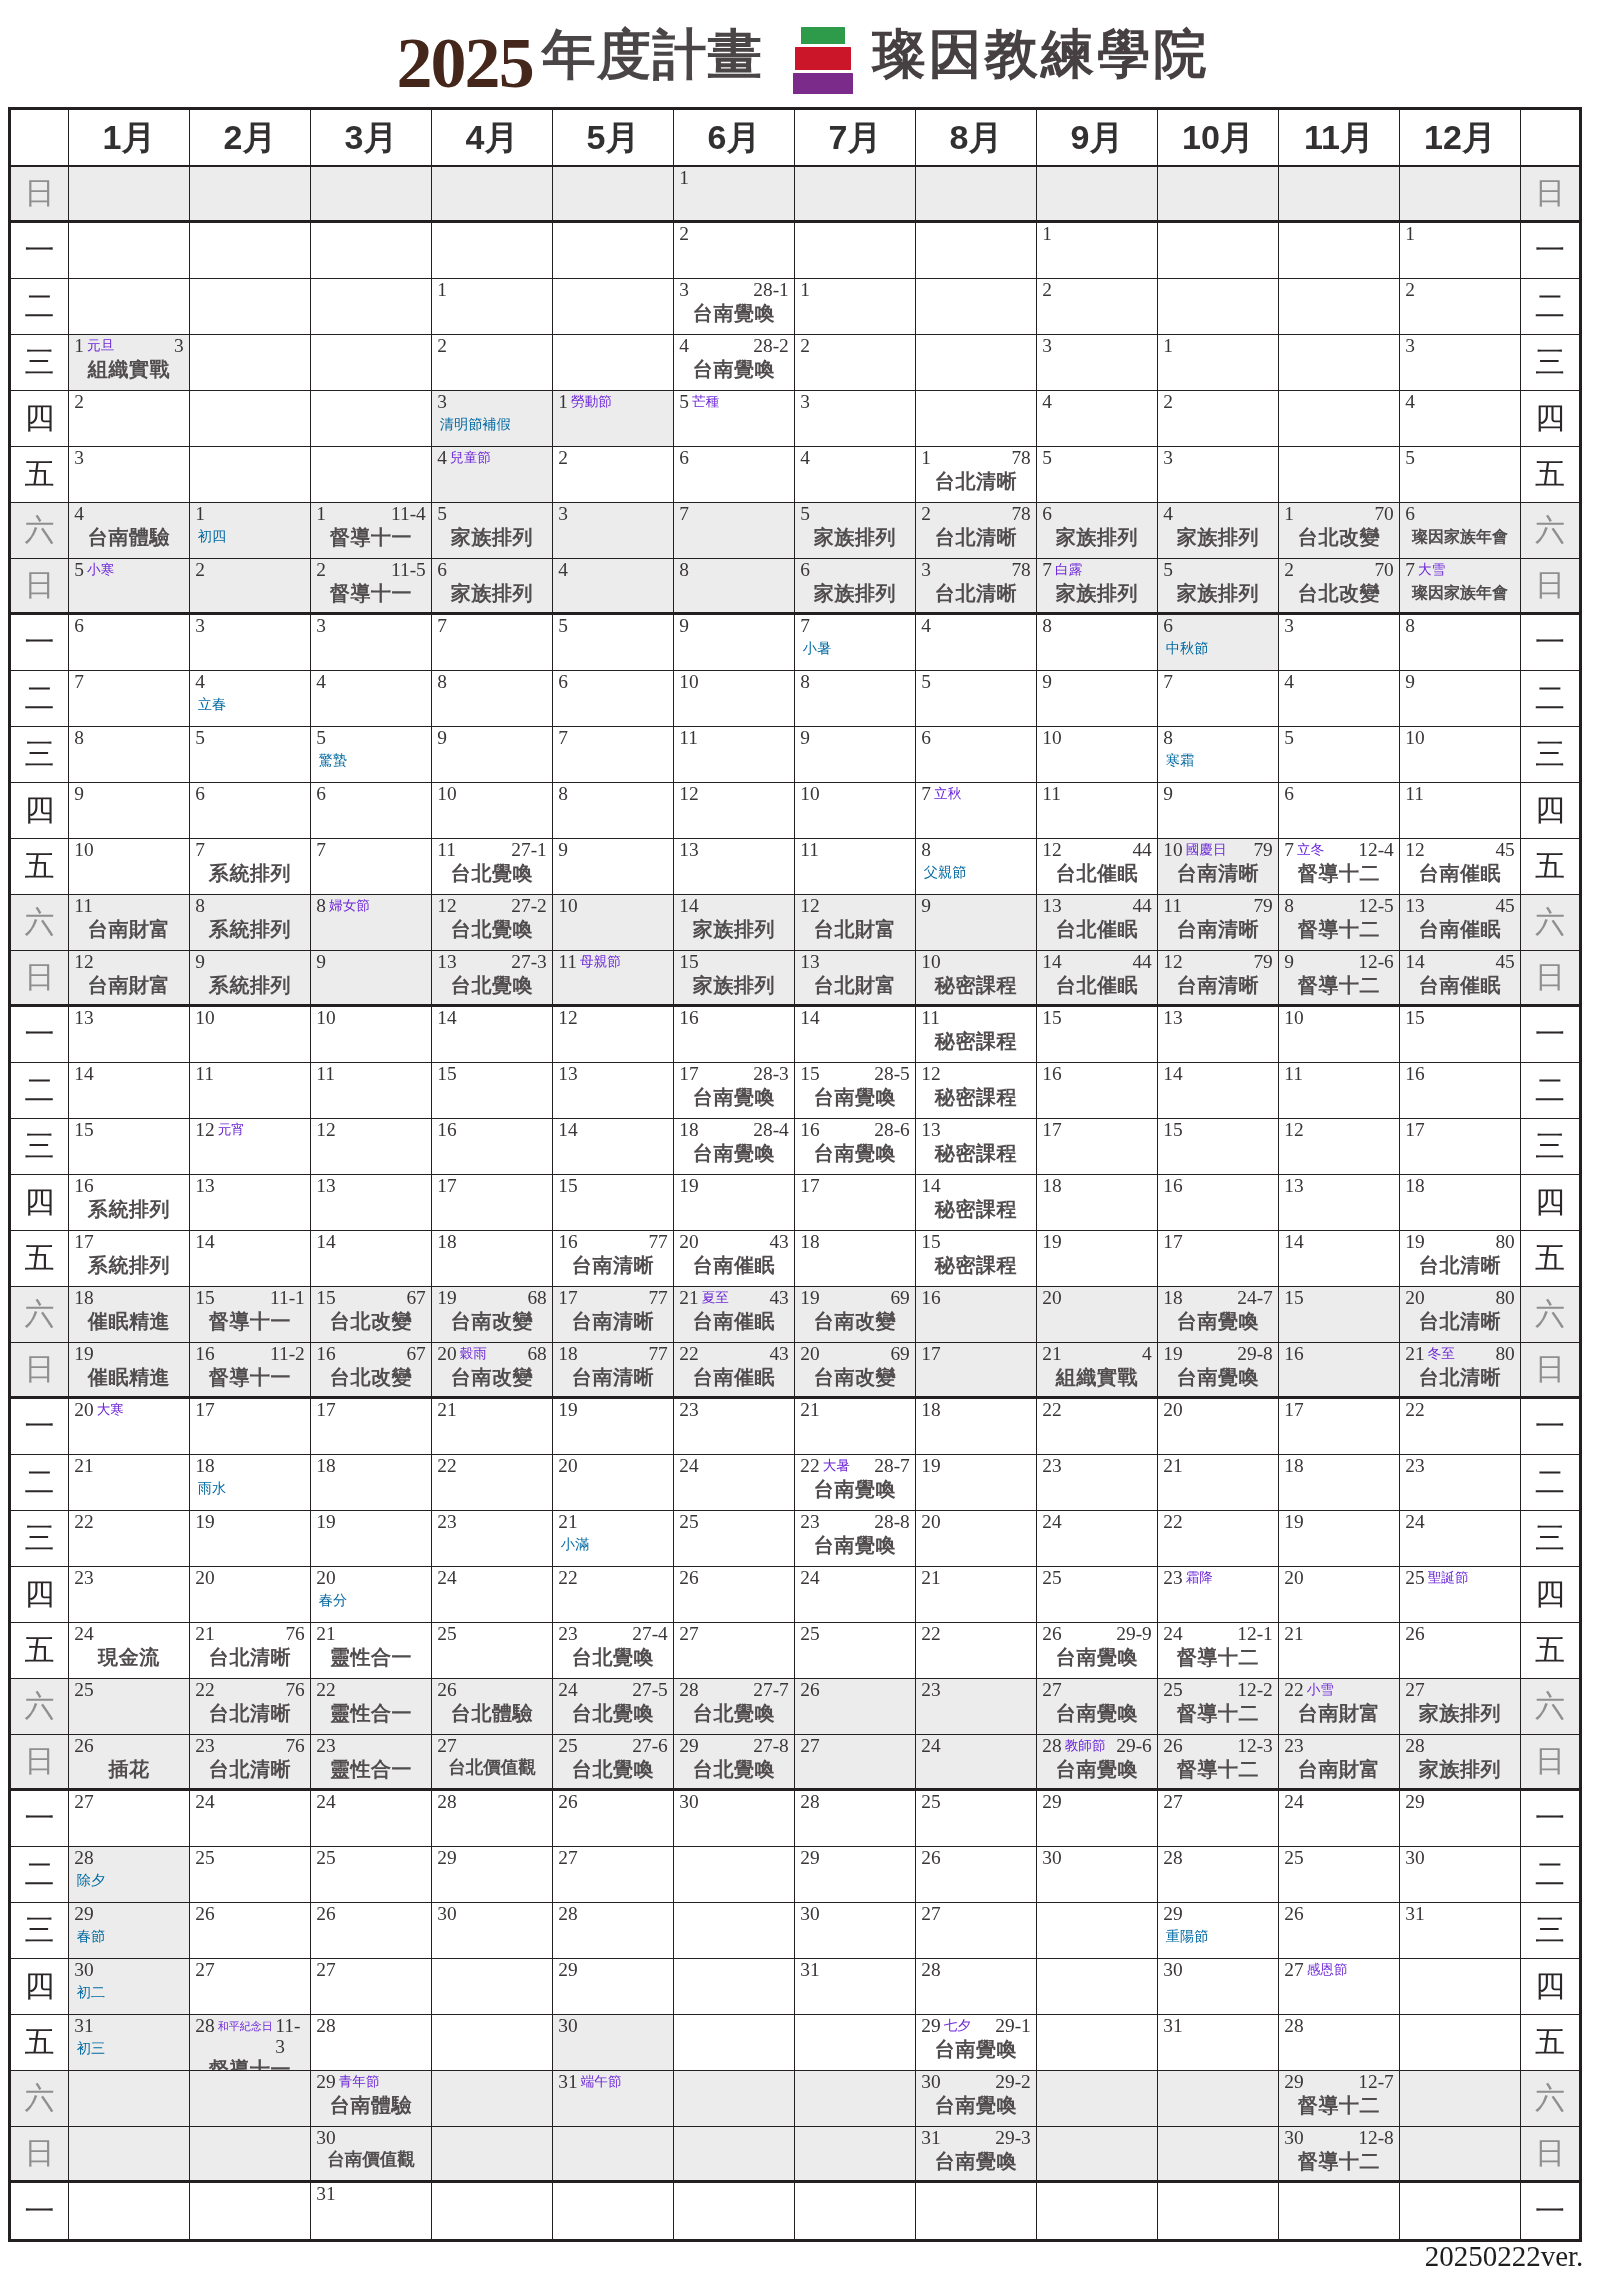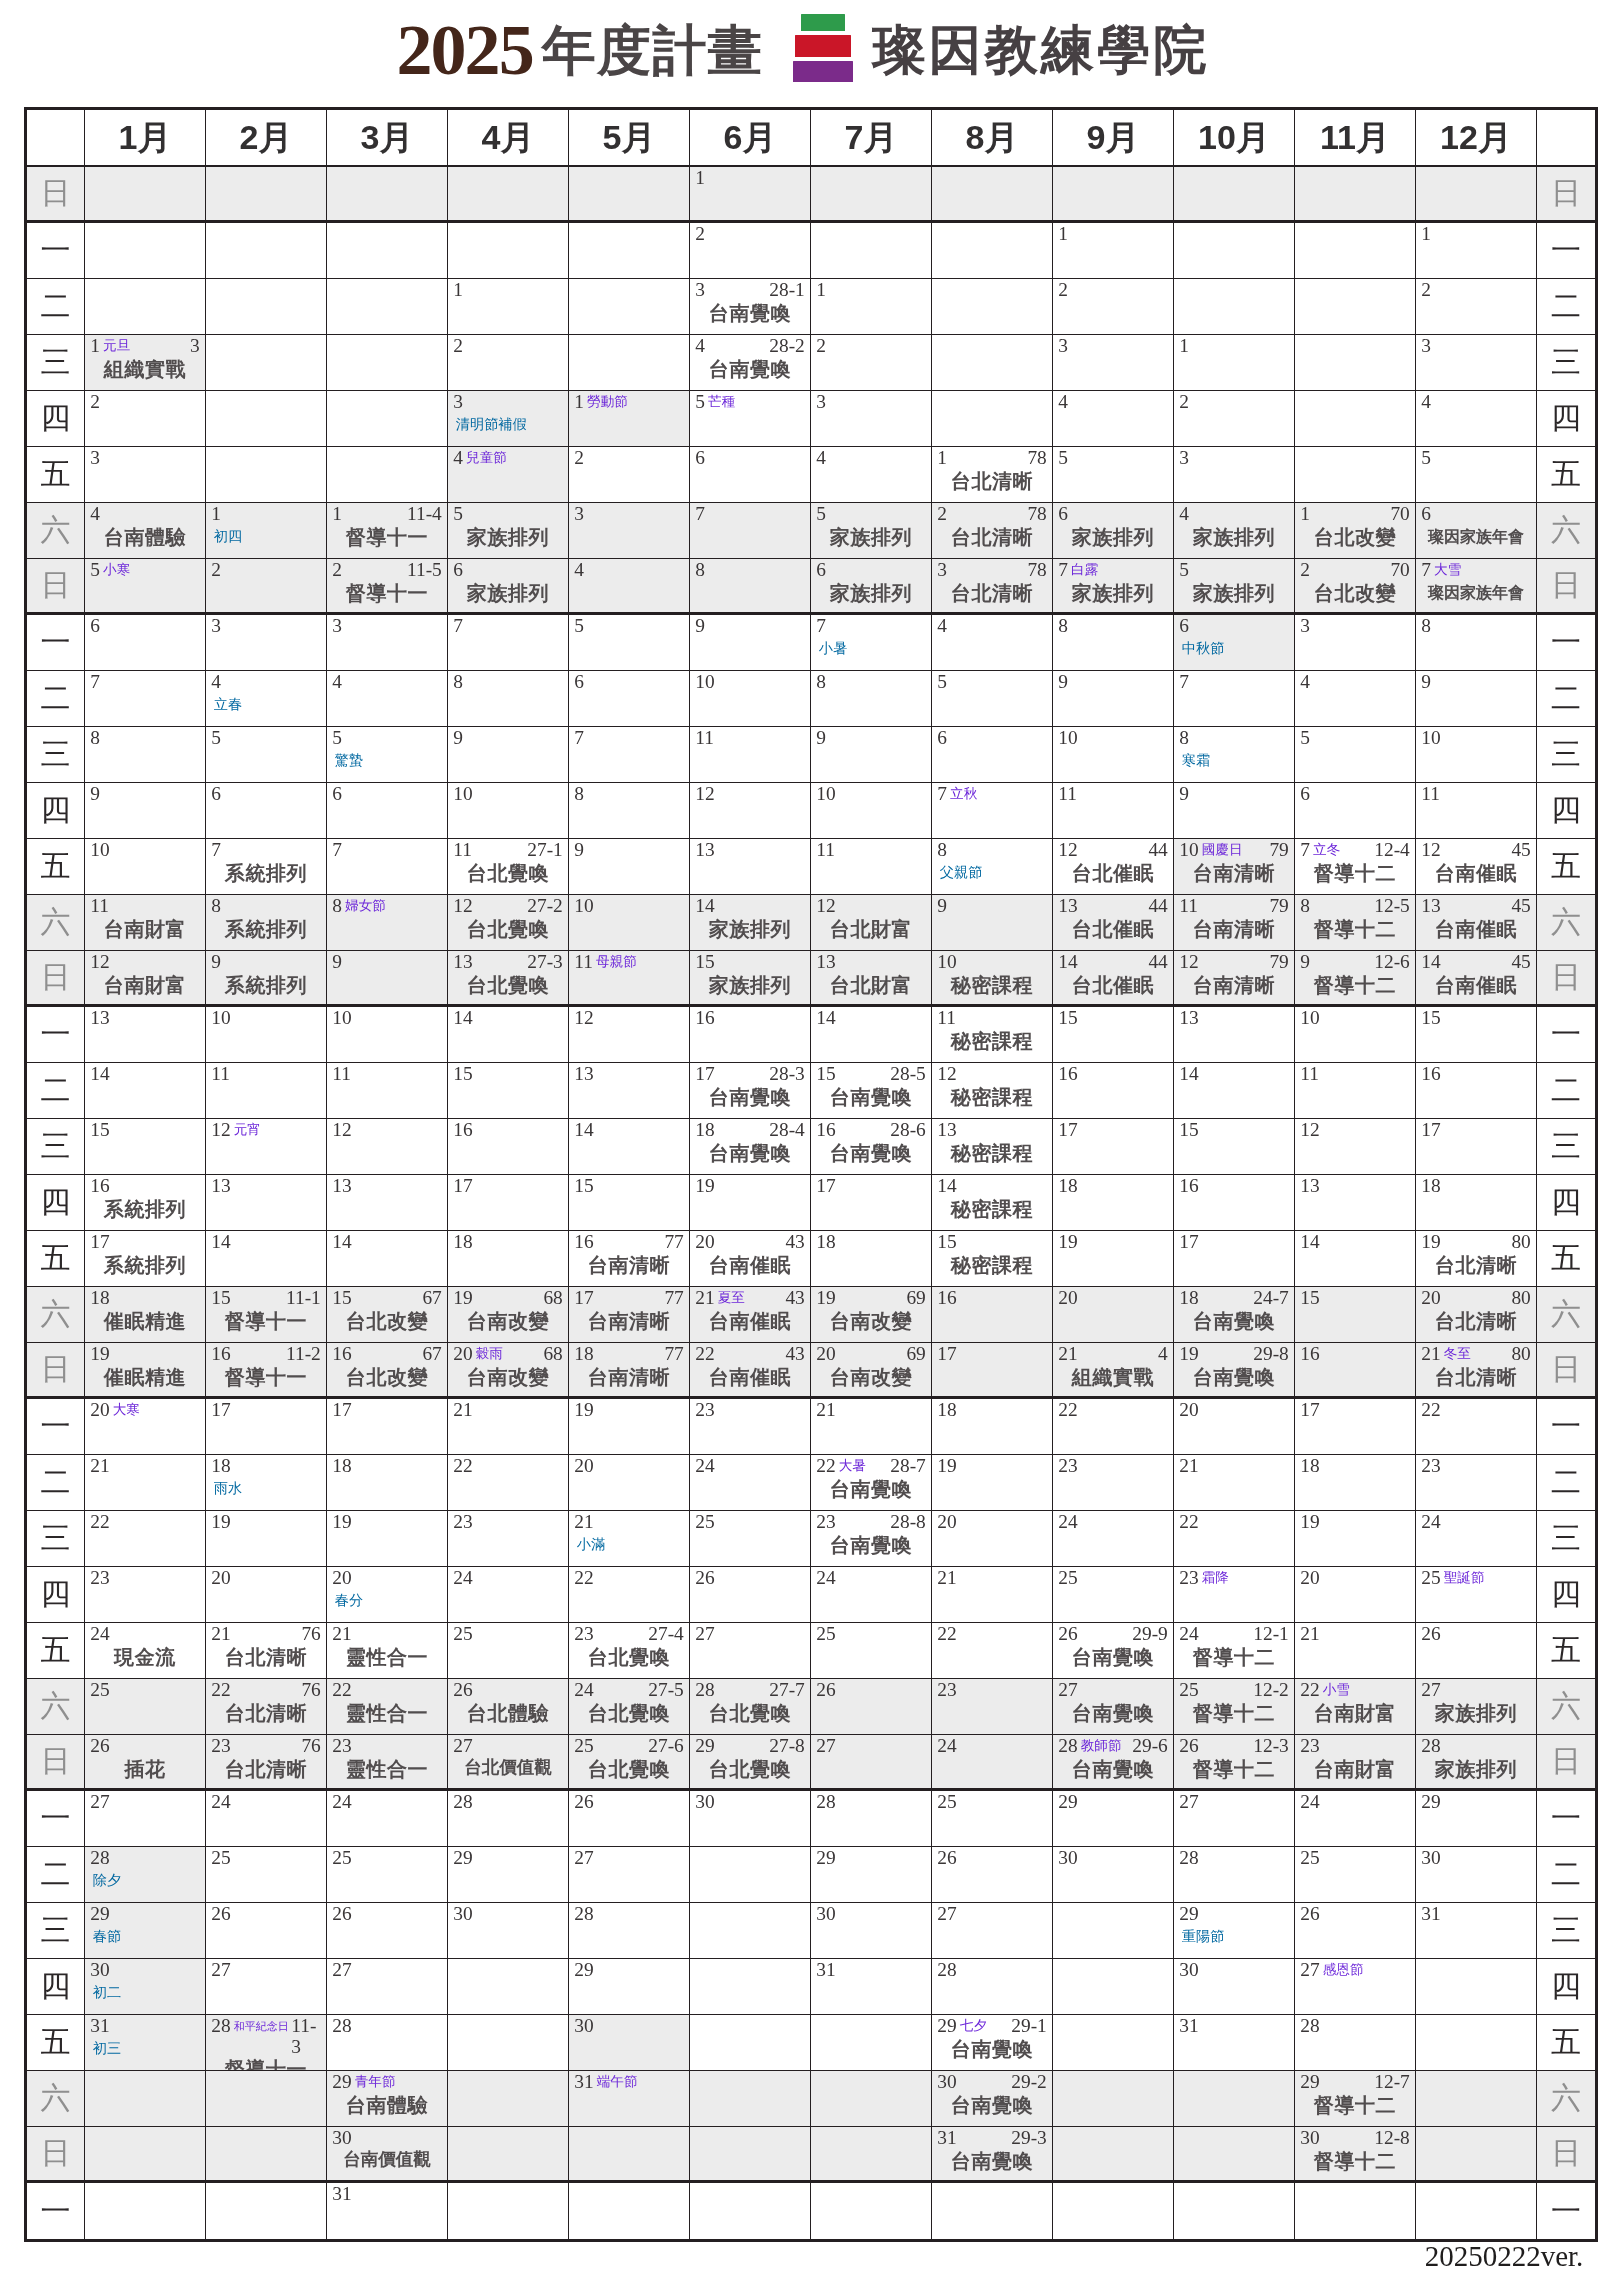--- a/index.html
+++ b/index.html
@@ -1,34 +1,34 @@
 <!DOCTYPE html>
 <html style="font-size:10.4px"><head>
 <meta charset="utf-8">
 <style>
   * { box-sizing: border-box; margin: 0; padding: 0; }
   html,body { width:1606px; height:2295px; background:#ffffff; font-family:"Liberation Sans", sans-serif; }
   body { position:relative; overflow:hidden; }
 
   
-  .hdr { position:absolute; top:4px; left:0; width:100%; height:91px;
-         display:flex; justify-content:center; align-items:center; }
+  .hdr { position:absolute; top:27px; left:0; width:100%; height:91px;
+         display:flex; justify-content:center; align-items:flex-start; }
   .hdr-year { font-family:"Liberation Serif", serif; font-weight:bold; font-size:72px;
               line-height:1; color:#44261a; letter-spacing:-1.9px; }
   .hdr-title { font-weight:bold; font-size:54px; line-height:1; color:#4a4546;
                margin-left:9px; letter-spacing:1.3px; }
   .logo { display:flex; flex-direction:column; align-items:center; margin:0 19.4px 2.6px 30px; }
   .logo .bar { border-radius:0.6px; }
   .logo .b1 { width:44px; height:17px; margin-bottom:3.2px; }
   .logo .b2 { width:56px; height:22.7px; margin-bottom:3.2px; }
   .logo .b3 { width:60px; height:21.4px; }
   .hdr-brand { font-weight:bold; font-size:53px; line-height:1; color:#464043; letter-spacing:3.2px; }
 
   
-  .cal { position:absolute; left:24px; top:107px; border:3.2px solid #241f21; background:#fff; }
+  .cal { position:absolute; left:8px; top:107px; border:3.2px solid #241f21; background:#fff; }
   .row { display:grid; grid-template-columns:58px repeat(12,121px) 58px;
          border-bottom:1.3px solid #241f21; }
   .row.wksep { border-bottom:3.2px solid #241f21; }
   .row.lastrow { border-bottom:none; }
   .row > div { border-right:1.3px solid #241f21; overflow:hidden; }
   .row > div:last-child { border-right:none; }
   .hrow { height:57px; border-bottom:2.6px solid #241f21; }
   .drow { height:56px; }
   .gray { background:#ececec; }
 

